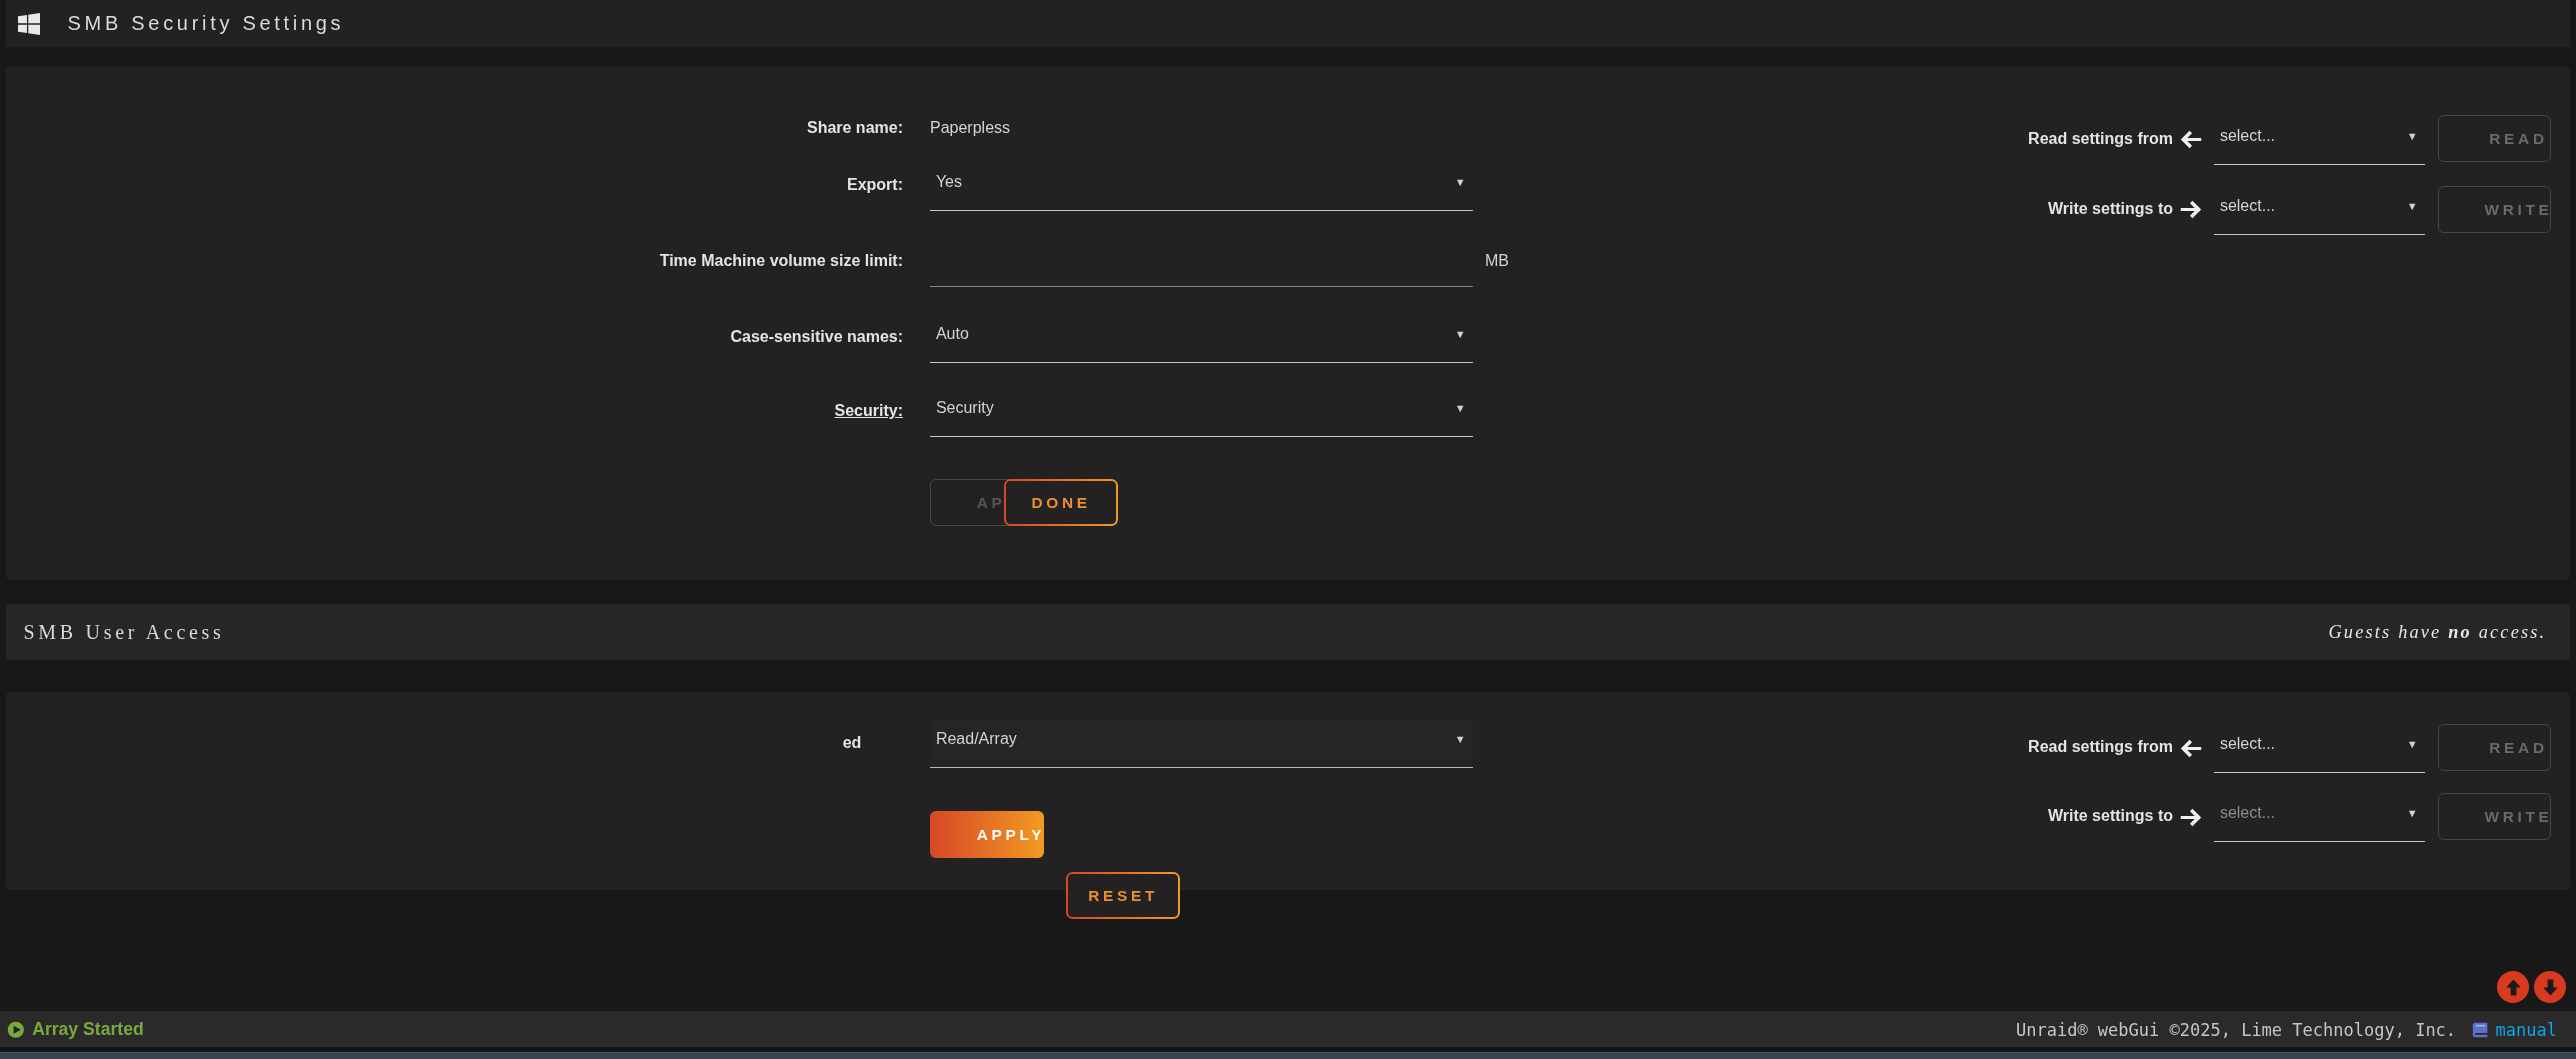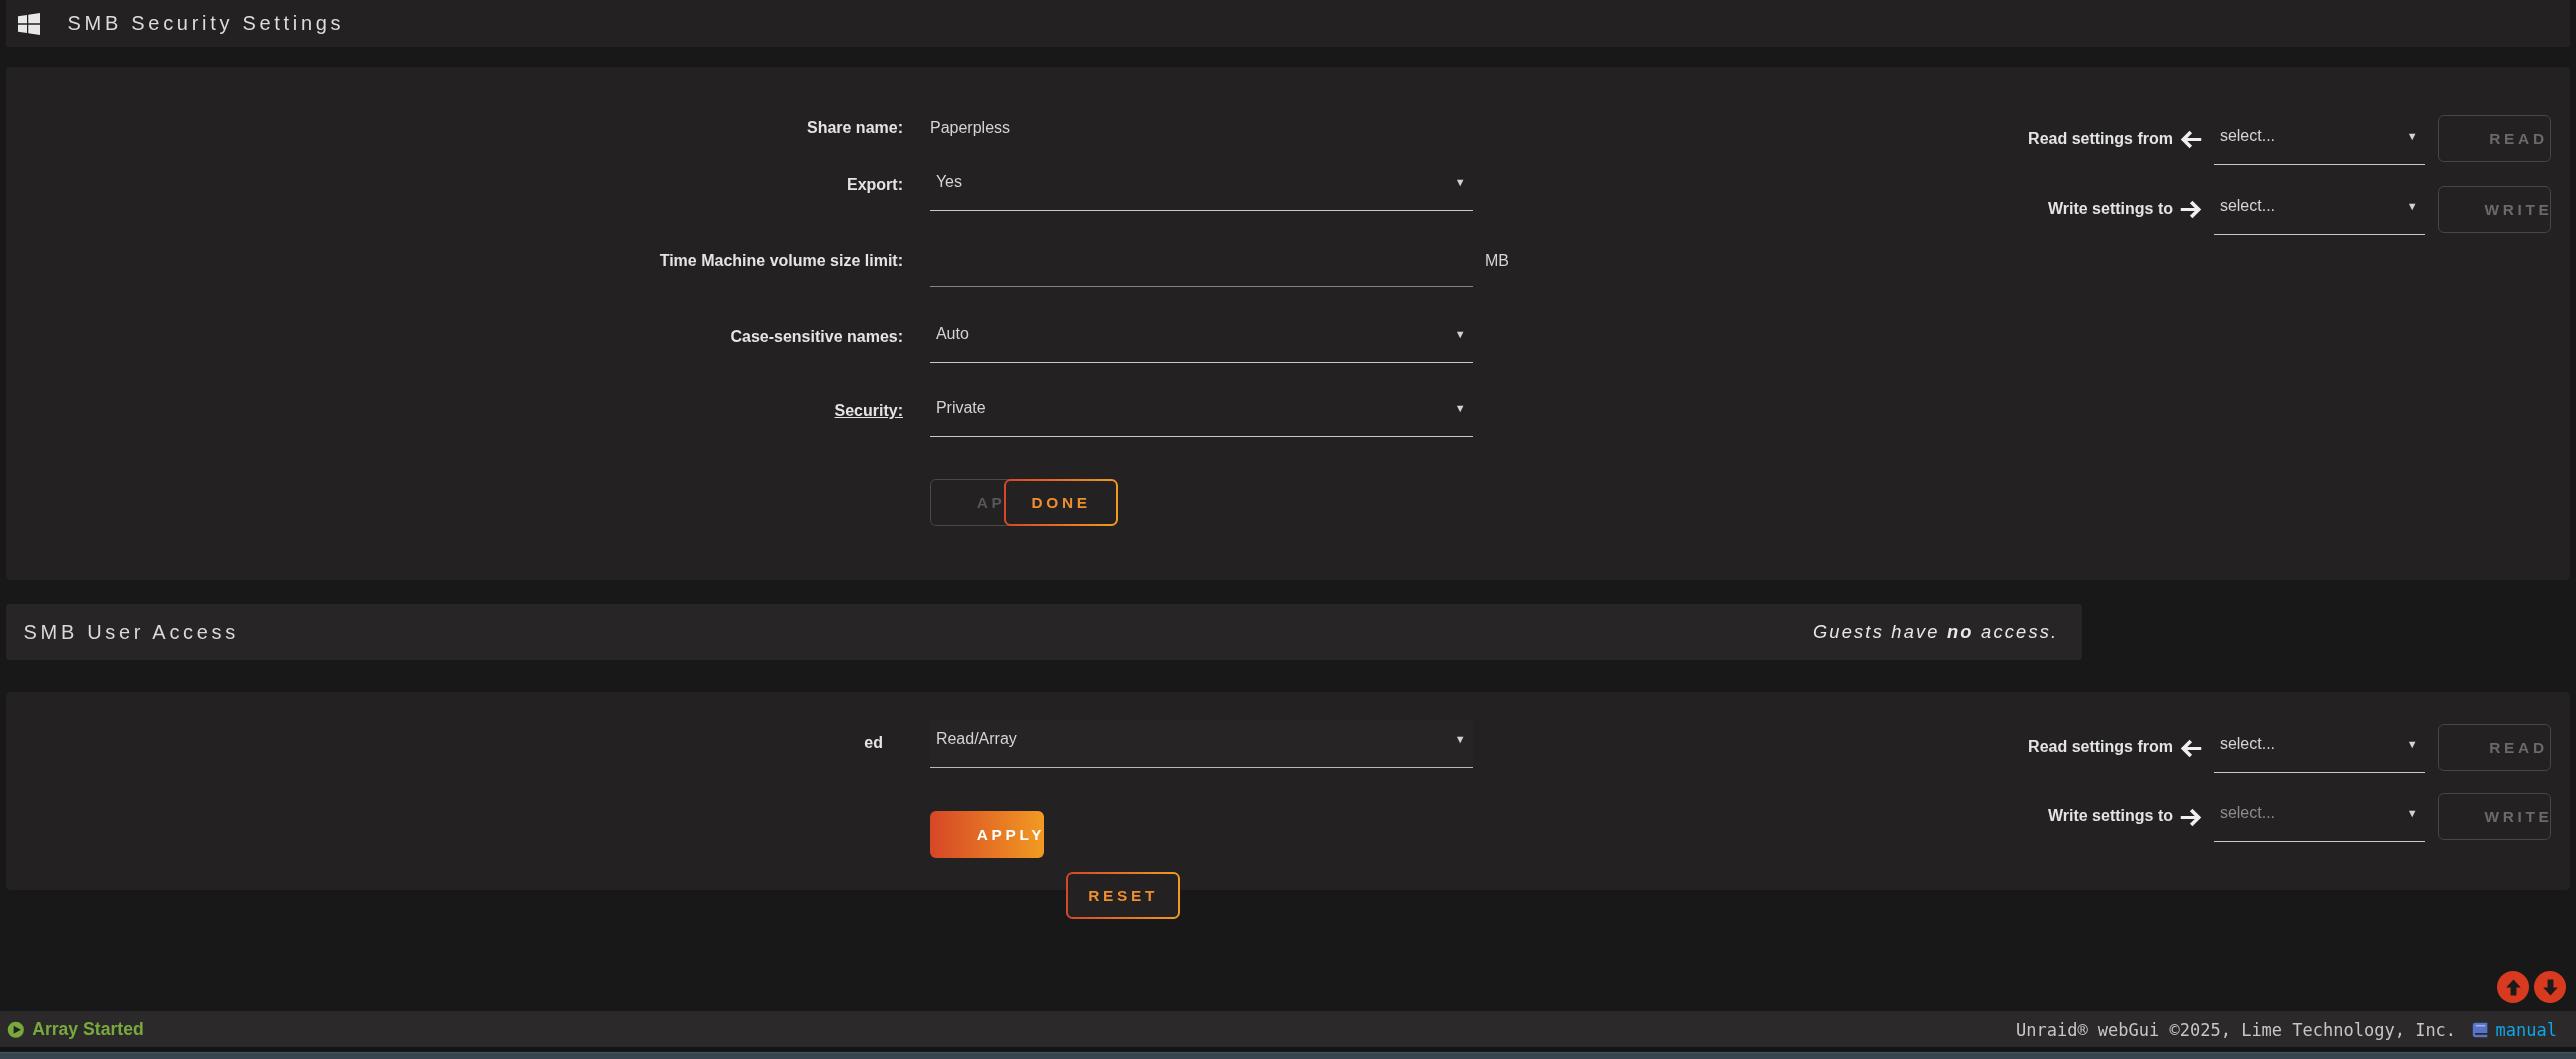--- a/index.html
+++ b/index.html
@@ -7,22 +7,22 @@
        font-family:"Liberation Sans",sans-serif;-webkit-font-smoothing:antialiased;}
   .abs{position:absolute;}
   
   .titlebar{left:5.9px;top:0;width:2564px;height:47px;background:#232122;
             display:flex;align-items:center;border-radius:0 0 1.5px 1.5px;}
   .winicon{width:22px;height:22px;margin-left:11.7px;display:block;}
   .pagetitle{margin-left:28px;font-size:20px;letter-spacing:3.7px;color:#dcdcdc;}
   
   .panel{background:#232122;border-radius:4.4px;}
   #panel1{left:5.9px;top:67px;width:2564px;height:513px;}
-  #bar2{left:5.9px;top:604px;width:2076px;height:56px;background:#272526;border-radius:2.9px;
-        display:flex;align-items:center;justify-content:space-between;}
+  #bar2{left:5.9px;top:604px;width:2564px;height:56px;background:#272526;border-radius:2.9px;
+        display:flex;align-items:center;justify-content:space-between;font-family:Liberation Serif, serif;}
   #panel2{left:5.9px;top:692px;width:2564px;height:198px;}
   .sectionhdr{margin-left:17.6px;font-size:20px;letter-spacing:3.7px;color:#d9d9d9;}
   .guestnote{margin-right:23.5px;font-size:18.3px;letter-spacing:2.2px;color:#e8e8e8;font-style:italic;}
   .guestnote b{font-weight:bold;}
   
   .lbl{height:22px;line-height:22px;font-size:16px;font-weight:bold;color:#e4e4e4;text-align:right;}
   .val{height:22px;line-height:22px;font-size:16px;color:#d4d4d4;}
   .uselect{border-bottom:1.5px solid #c9c9c9;cursor:pointer;}
   .uselect .seltext{position:absolute;left:5.9px;top:10.3px;font-size:16px;color:#d4d4d4;white-space:nowrap;}
   .uselect .caret{position:absolute;right:7.3px;top:13.2px;font-size:11px;color:#d2d2d2;}
@@ -85,21 +85,21 @@
 <div class="abs val" style="left:1485px;top:250px;">MB</div>
 
 <div class="abs lbl" style="left:293px;top:326px;width:610px;">Case-sensitive names:</div>
 <div class="abs uselect" style="left:930px;top:315px;width:543px;height:47px;">
   <span class="seltext">Auto</span>
   <span class="caret">▼</span>
 </div>
 
 <div class="abs lbl" style="left:293px;top:400px;width:610px;text-decoration:underline;">Security:</div>
 <div class="abs uselect" style="left:930px;top:389px;width:543px;height:47px;">
-  <span class="seltext">Private</span>
+  <span class="seltext">Security</span>
   <span class="caret">▼</span>
 </div>
 
 <div class="abs btn btn-disabled" style="left:930px;top:479px;width:114px;height:47px;">APPLY</div>
 <div class="abs btn-outline" style="left:1004px;top:479px;width:110px;height:43px;">
   <div class="inner">DONE</div>
 </div>
 
 <div class="abs lbl" style="left:1834px;top:128px;width:339px;">Read settings from</div>
 <svg class="abs ioarrow" style="left:2180px;top:130px;" viewBox="0 0 30 26">
@@ -121,21 +121,21 @@
 </div>
 <div class="abs btn btn-io" style="left:2438px;top:186px;width:113px;height:47px;">WRITE</div>
 
 <div class="abs" id="bar2">
   <span class="sectionhdr">SMB User Access</span>
   <span class="guestnote"><span>Guests have </span><b>no</b><span> access.</span></span>
 </div>
 
 <div class="abs panel" id="panel2"></div>
 
-<div class="abs lbl" style="left:713px;top:732px;width:170px;">ed</div>
+<div class="abs lbl" style="left:767px;top:732px;width:170px;text-align:center;">ed</div>
 <div class="abs uselect boxed" style="left:930px;top:720px;width:543px;height:47px;">
   <span class="seltext">Read/Array</span>
   <span class="caret">▼</span>
 </div>
 
 <div class="abs btn btn-grad" style="left:930px;top:811px;width:114px;height:47px;">APPLY</div>
 <div class="abs btn-outline" style="left:1066px;top:844px;width:110px;height:43px;margin-top:28px;">
   <div class="inner">RESET</div>
 </div>
 

